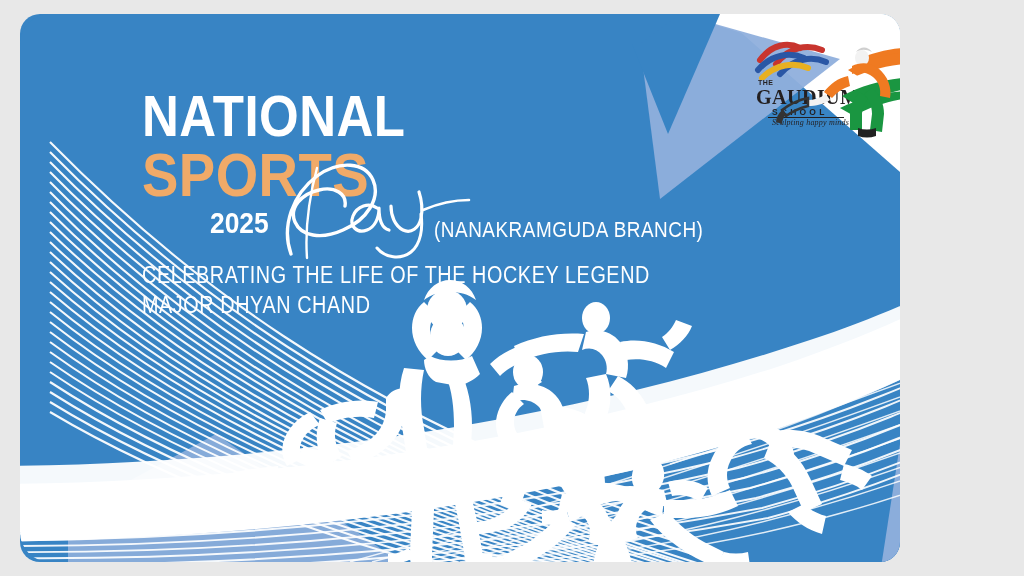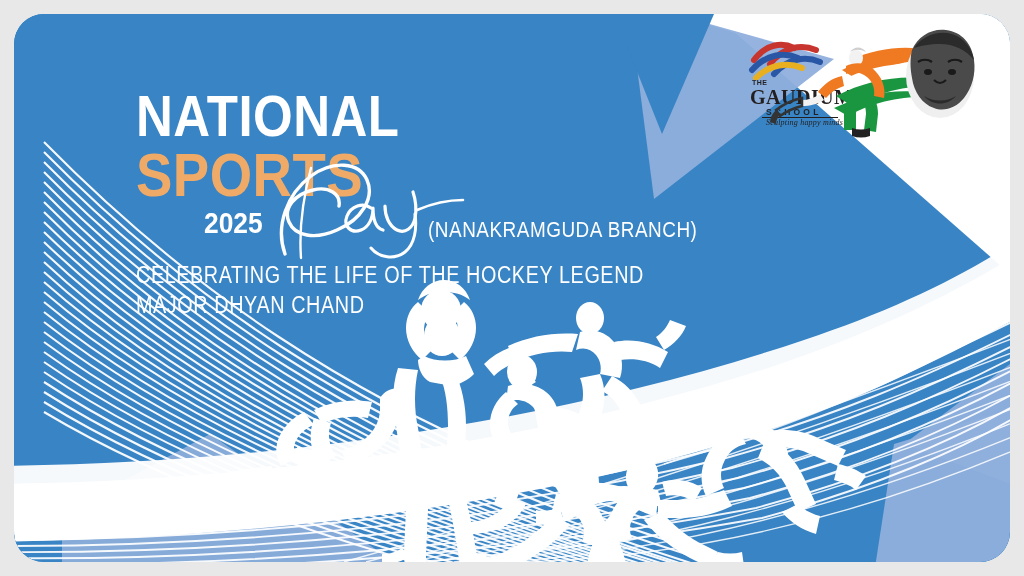--- a/index.html
+++ b/index.html
@@ -6,23 +6,23 @@
   body{
     width:1024px;height:576px;overflow:hidden;
     background:#e8e8e8;
     font-family:"Liberation Sans", sans-serif;
   }
   #poster{
     position:relative;width:1024px;height:576px;
     background:#e8e8e8;
   }
   .card{
-    position:absolute;left:14px;top:14px;
-    width:996px;height:548px;
-    border-radius:30px;overflow:hidden;
+    position:absolute;left:20px;top:14px;
+    width:880px;height:548px;
+    border-radius:20px;overflow:hidden;
     background:#3884c4;
   }
   .layer{position:absolute;left:0;top:0;width:996px;height:548px;}
   svg.layer{display:block;}
 
   
   .textblock{position:absolute;left:0;top:0;width:996px;height:548px;pointer-events:none;}
   .t-national{
     position:absolute;left:122px;top:73px;
     color:#ffffff;

